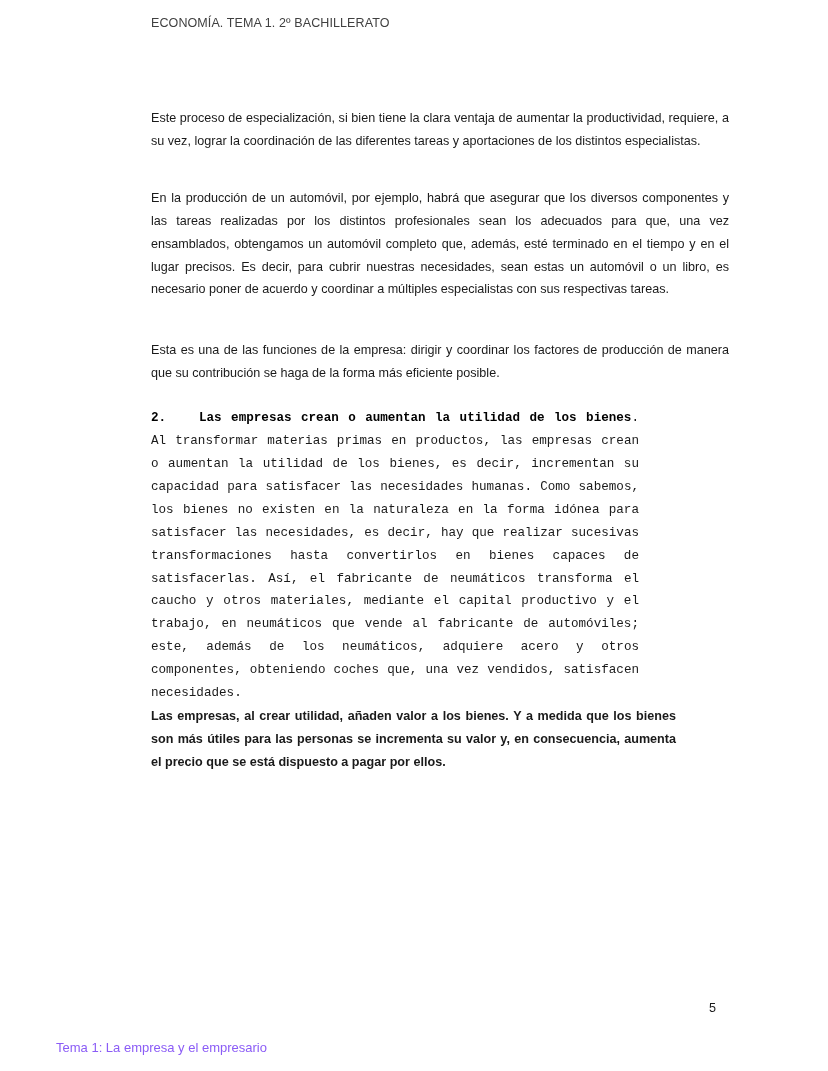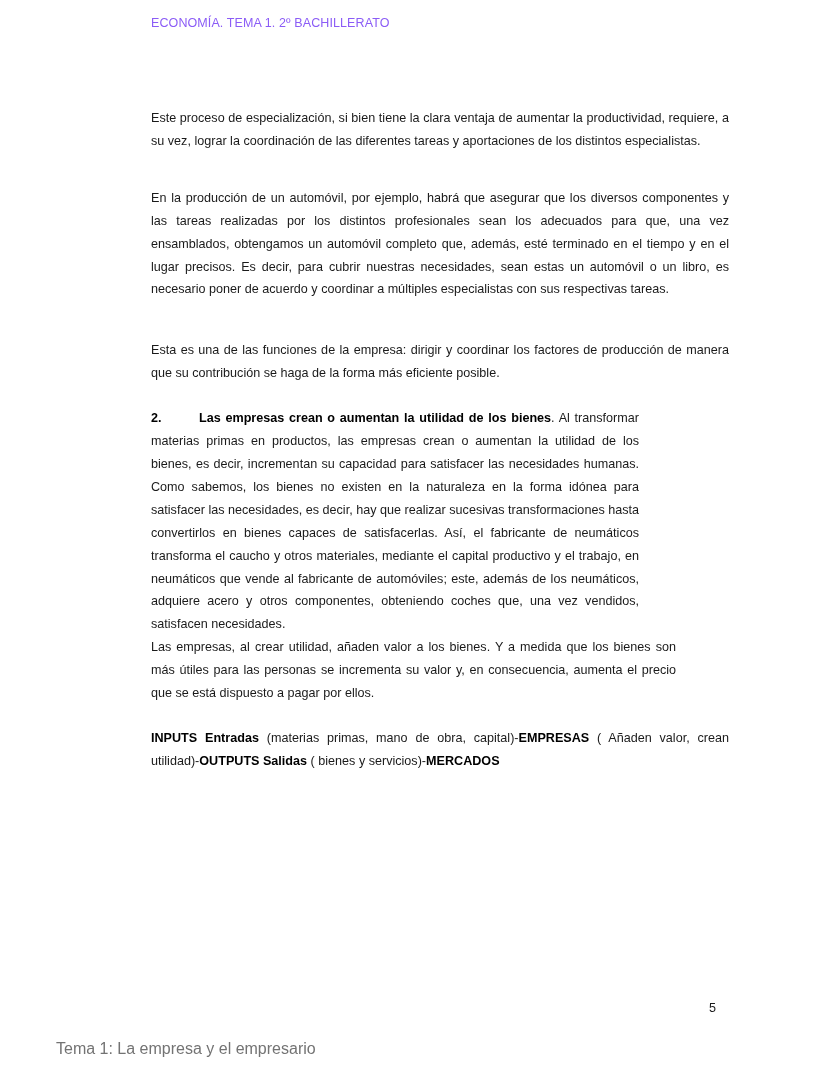--- a/index.html
+++ b/index.html
@@ -20,43 +20,45 @@
     width: 828px;
     height: 1071px;
     box-sizing: border-box;
   }
   .header {
     position: absolute;
     left: 151px;
     top: 16px;
     font-size: 12.5px;
     letter-spacing: 0.1px;
-    color: #8b5cf6;
+    color: #404040;
   }
   .content {
     position: absolute;
     left: 151px;
     top: 107px;
     width: 578px;
   }
   p {
     margin: 0 0 0 0;
     font-size: 12.6px;
     line-height: 1.82;
     text-align: justify;
     color: #1a1a1a;
   }
   .p-gap {
     margin-bottom: 34px;
   }
   .narrow {
     width: 488px;
+    font-family: Liberation Mono, monospace;
   }
   .narrow-525 {
     width: 525px;
+    font-weight: bold;
   }
   .bold {
     font-weight: bold;
     color: #000;
   }
   .indent-num {
     display: inline-block;
     width: 48px;
   }
   .block-spacer-lg { height: 38px; }
@@ -65,22 +67,22 @@
     position: absolute;
     left: 709px;
     top: 1001px;
     font-size: 12.6px;
     color: #1a1a1a;
   }
   .footer {
     position: absolute;
     left: 56px;
     top: 1040px;
-    font-size: 16px;
-    color: #737373;
+    font-size: 13px;
+    color: #8b5cf6;
   }
 </style>
 </head>
 <body>
 
 <div class="page">
 
   <div class="header">ECONOMÍA. TEMA 1. 2º BACHILLERATO</div>
 
   <div class="content">
@@ -94,21 +96,20 @@
     <p>Esta es una de las funciones de la empresa: dirigir y coordinar los factores de producción de manera que su contribución se haga de la forma más eficiente posible.</p>
 
     <div class="block-spacer-md"></div>
 
     <p class="narrow"><span class="bold indent-num">2.</span><span class="bold">Las empresas crean o aumentan la utilidad de los bienes</span><span>. Al transformar materias primas en productos, las empresas crean o aumentan la utilidad de los bienes, es decir, incrementan su capacidad para satisfacer las necesidades humanas. Como sabemos, los bienes no existen en la naturaleza en la forma idónea para satisfacer las necesidades, es decir, hay que realizar sucesivas transformaciones hasta convertirlos en bienes capaces de satisfacerlas. Así, el fabricante de neumáticos transforma el caucho y otros materiales, mediante el capital productivo y el trabajo, en neumáticos que vende al fabricante de automóviles; este, además de los neumáticos, adquiere acero y  otros componentes, obteniendo coches que, una vez vendidos, satisfacen  necesidades.</span></p>
 
     <p class="narrow-525">Las empresas, al crear utilidad, añaden valor a los bienes. Y a medida que los bienes son más útiles para las personas se incrementa su valor y, en consecuencia, aumenta el precio que se está dispuesto a pagar por ellos.</p>
 
     <div class="block-spacer-md"></div>
 
-    <p><span class="bold">INPUTS Entradas</span><span> (materias primas, mano de obra, capital)-</span><span class="bold">EMPRESAS</span><span> ( Añaden valor, crean utilidad)-</span><span class="bold">OUTPUTS Salidas</span><span>  ( bienes y servicios)-</span><span class="bold">MERCADOS</span></p>
 
     <div class="block-spacer-md"></div>
 
 
   </div>
 
   <div class="page-number">5</div>
 
   <div class="footer">Tema 1: La empresa y el empresario</div>
 

